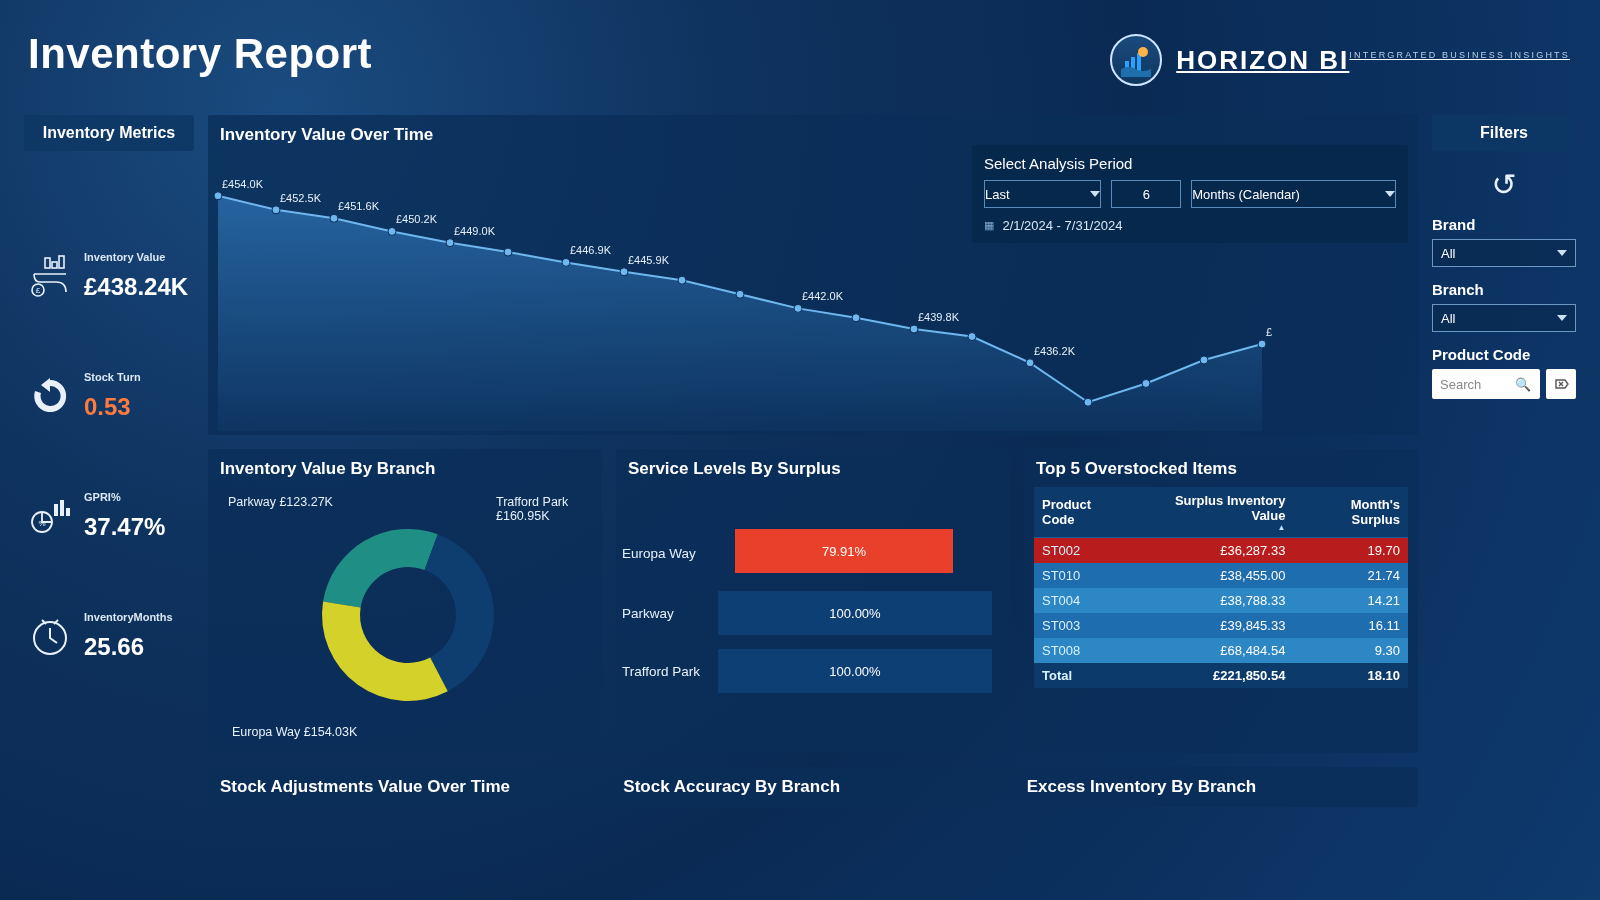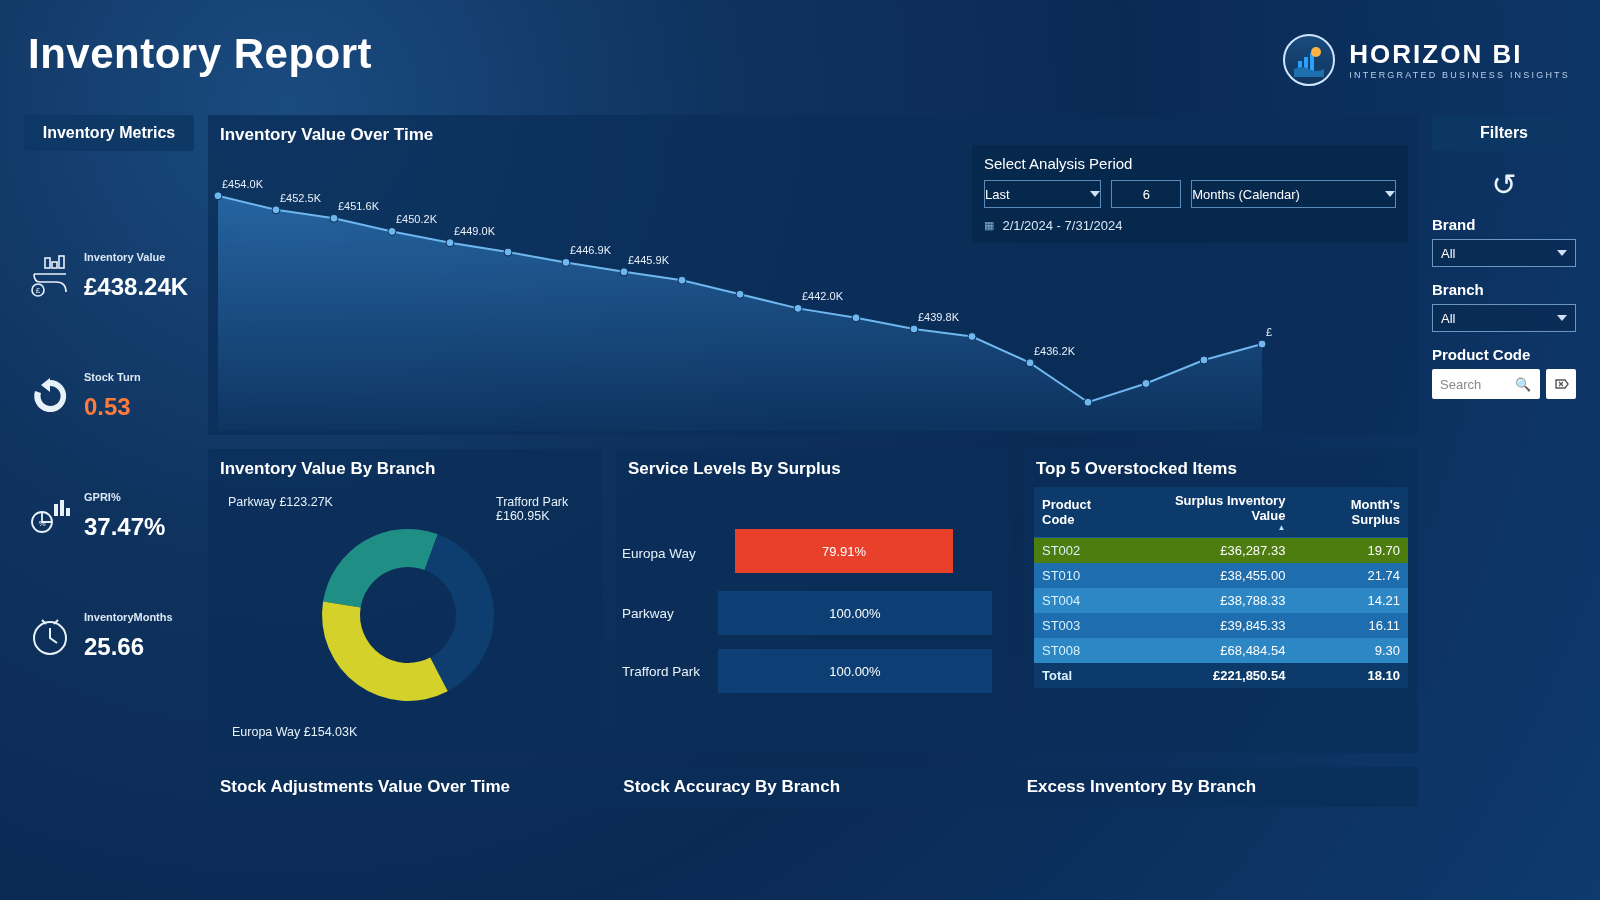--- a/index.html
+++ b/index.html
@@ -6,21 +6,21 @@
   html, body { margin:0; padding:0; width:1600px; height:900px; overflow:hidden; }
   body {
     font-family: "Segoe UI", Arial, sans-serif;
     background: radial-gradient(circle at 18% 12%, #1a4b80 0%, #0f335f 28%, #0a2a54 55%, #0e3a6e 100%);
     color:#fff;
   }
   .header { display:flex; justify-content:space-between; align-items:flex-start; padding:30px 30px 0 28px;}
   .title { font-size:42px; font-weight:700; letter-spacing:0.5px;}
   .brand-wrap { display:flex; align-items:center; gap:14px; margin-top:4px;}
   .brand-badge { width:52px; height:52px; border-radius:50%; border:2px solid #cfe6ff; display:flex; align-items:center; justify-content:center; background:linear-gradient(180deg,#1a4a7d 0%, #10365e 100%); }
-  .brand-text { display:flex; flex-direction:column; line-height:1; }
+  .brand-text { display:flex; line-height:1;text-decoration:underline; }
   .brand-text .ln1 { font-size:26px; font-weight:700; letter-spacing:2px;}
   .brand-text .ln2 { font-size:9px; letter-spacing:2.2px; color:#b9d0e7; margin-top:4px;}
 
   .layout { position:absolute; left:24px; right:24px; top:115px; bottom:0; display:flex; gap:14px;}
   .col-metrics { width:170px; flex:0 0 170px; }
   .col-main { flex:1 1 auto; display:flex; flex-direction:column; gap:14px; }
   .col-filters { width:144px; flex:0 0 144px; }
 
   .panel-head { background:rgba(13,55,100,0.85); height:36px; display:flex; align-items:center; justify-content:center; font-size:16px; font-weight:600; border-radius:2px;}
   .card { background:rgba(10,46,88,0.78); border-radius:2px;}
@@ -61,21 +61,21 @@
   
   .svc-row { display:flex; align-items:center; margin:14px 0;}
   .svc-name { width:96px; font-size:13.5px; color:#e8f1fa;}
   .svc-bar { height:44px; display:flex; align-items:center; justify-content:center; font-size:13px; color:#fff;}
 
   
   table.over { width:100%; border-collapse:collapse; font-size:13px;}
   table.over th { background:#0c3a6a; font-weight:600; text-align:left; padding:6px 8px; border-bottom:1px solid #1c5a99;}
   table.over th.r, table.over td.r { text-align:right;}
   table.over td { padding:5px 8px;}
-  table.over tbody tr:nth-child(1){ background:#4d7c0f;border-radius:11px;}
+  table.over tbody tr:nth-child(1){ background:#b91c1c;border-radius:11px;}
   table.over tbody tr:nth-child(2){ background:#1e6dae;}
   table.over tbody tr:nth-child(3){ background:#2c87c4;}
   table.over tbody tr:nth-child(4){ background:#1e6dae;}
   table.over tbody tr:nth-child(5){ background:#2c87c4;}
   table.over tbody tr.total { background:#0c3a6a; font-weight:700;}
   table.over td:first-child { color:#d9f3ff;}
   .sort-ind { font-size:8px; display:block; color:#bfe0ff; line-height:6px; margin-top:2px;}
 
   
   .filters-stack { display:flex; flex-direction:column; gap:14px; margin-top:16px;}

